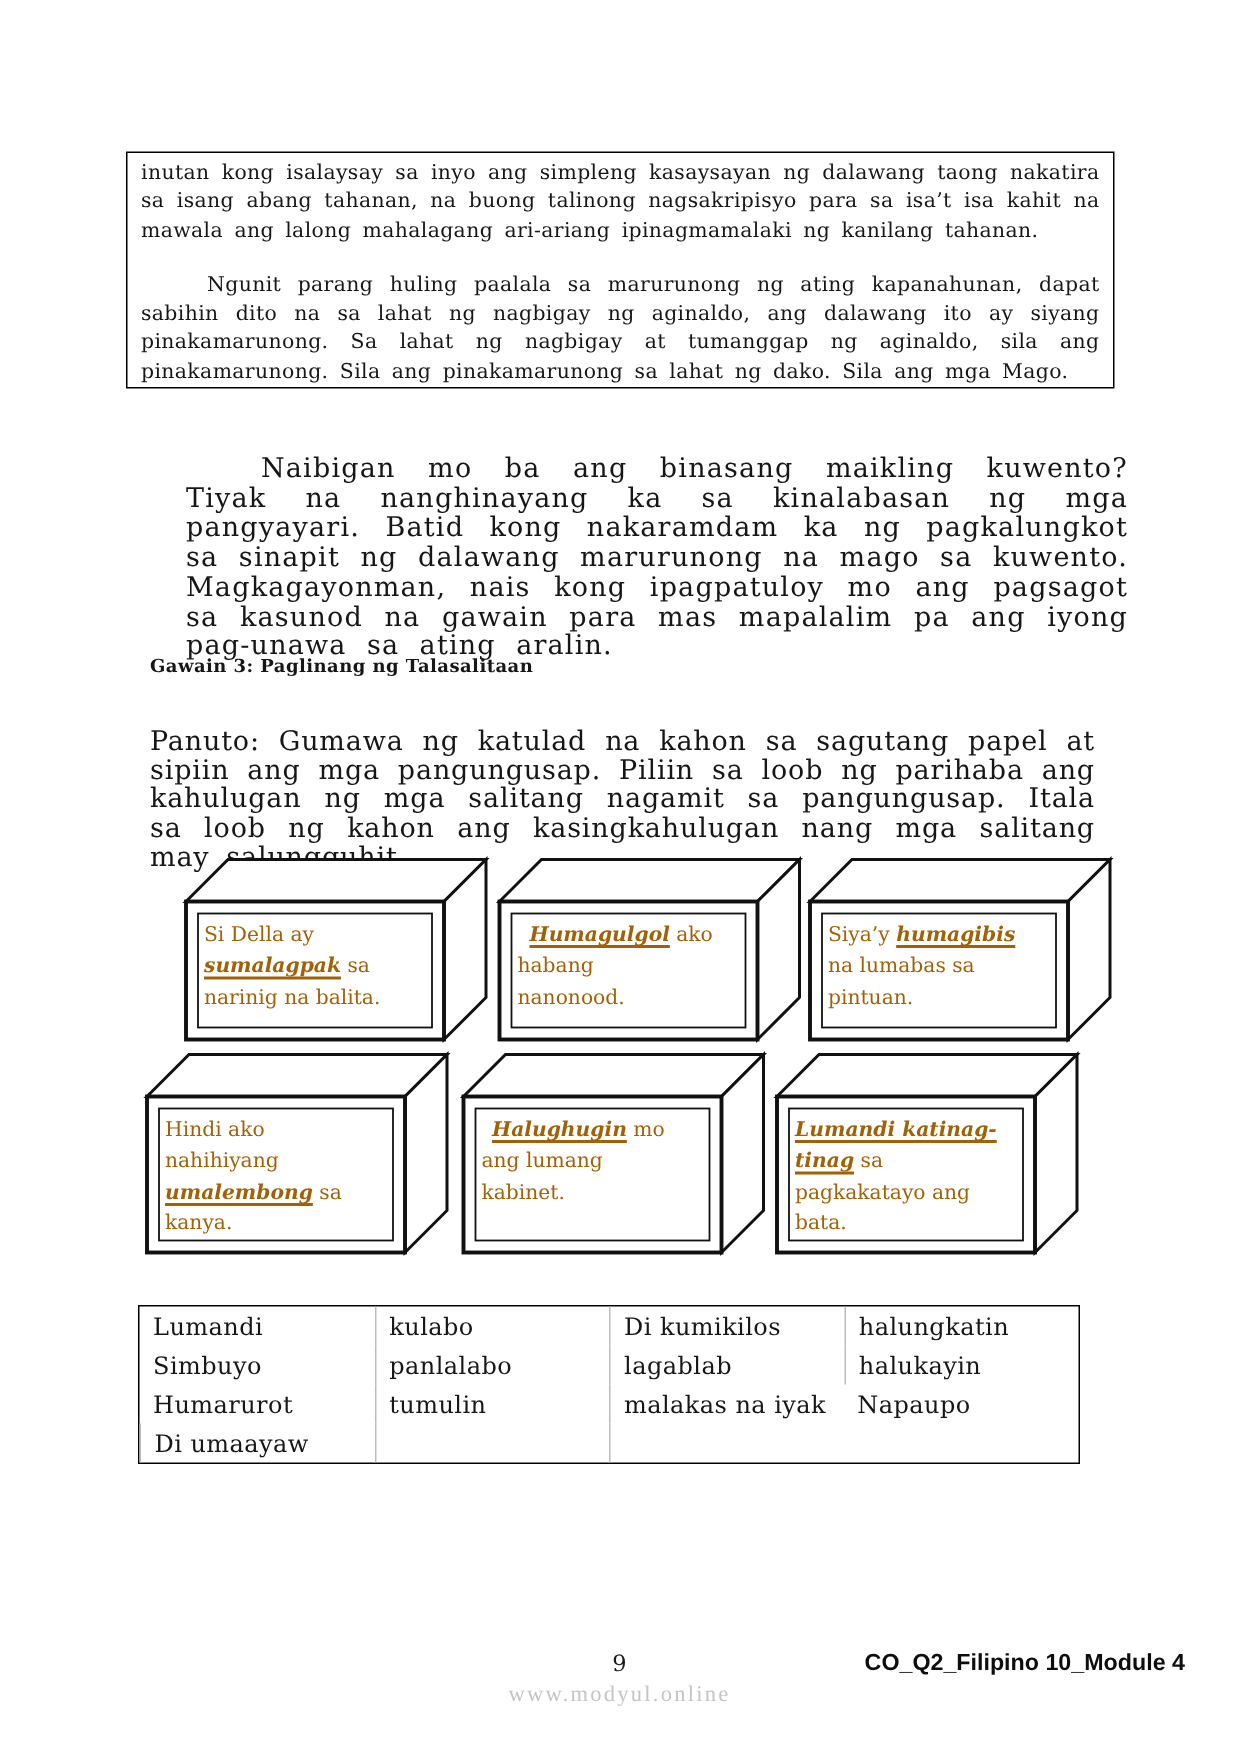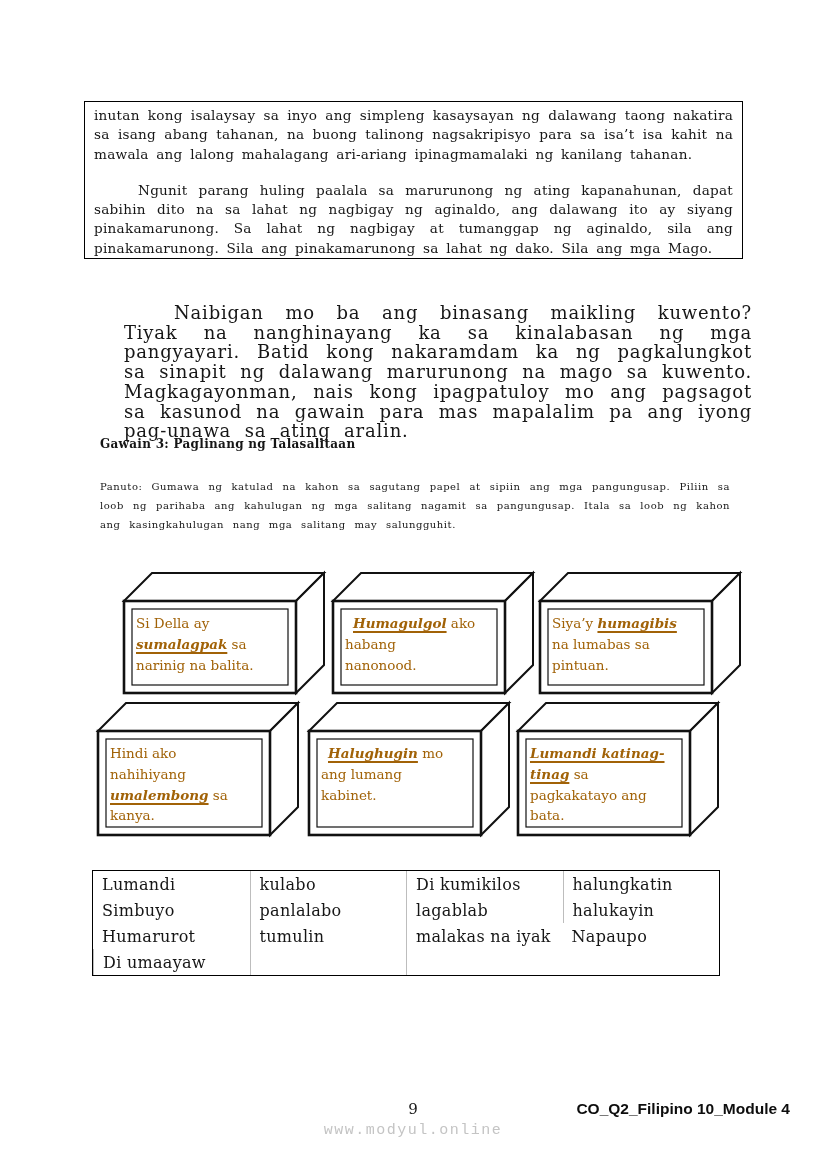--- a/index.html
+++ b/index.html
@@ -23,21 +23,21 @@
     font-size:18px;line-height:19.7px;text-align:justify;
     letter-spacing:0.8px;word-spacing:7px;text-indent:50px;margin-left:24px;
   }
   
   .activity-title{
     position:absolute;left:100px;top:437px;
     font-size:12px;font-weight:bold;letter-spacing:0.3px;
   }
   .instructions{
     position:absolute;left:100px;top:467px;width:630px;
-    font-size:10px;line-height:19.2px;text-align:justify;
+    font-size:18px;line-height:19.2px;text-align:justify;
     letter-spacing:0.55px;word-spacing:5px;
   }
   
   .vbox{position:absolute;width:212px;}
   .vbox svg{display:block;}
   .vbox-text{
     position:absolute;left:15px;top:43px;width:148px;
     font-size:13.5px;line-height:20.8px;color:#a16207;
   }
   .vbox-text span{white-space:pre-line;}
@@ -58,21 +58,21 @@
   .page-number{
     position:absolute;left:0;top:1100px;width:826px;text-align:center;
     font-size:15px;color:#1a1a1a;
   }
   .module-code{
     position:absolute;right:36px;top:1100px;
     font-family:"Liberation Sans", sans-serif;font-weight:bold;font-size:15.5px;color:#0d0d0d;
   }
   .watermark{
     position:absolute;left:0;top:1122px;width:826px;text-align:center;
-    font-family:Liberation Mono, monospace;font-size:15px;color:#c4c4c4;letter-spacing:1.5px;
+    font-family:Liberation Serif, serif;font-size:15px;color:#c4c4c4;letter-spacing:1.5px;
   }
 </style>
 </head>
 <body>
 
 <div class="page">
 
   <div class="excerpt-box">
     <p class="p1">inutan kong isalaysay sa inyo ang simpleng kasaysayan ng dalawang taong nakatira sa isang abang tahanan, na buong talinong nagsakripisyo para sa isa’t isa kahit na mawala ang lalong mahalagang ari-ariang ipinagmamalaki ng kanilang tahanan.</p>
     <p class="p2">Ngunit parang huling paalala sa marurunong ng ating kapanahunan, dapat sabihin dito na sa lahat ng nagbigay ng aginaldo, ang dalawang ito ay siyang pinakamarunong. Sa lahat ng nagbigay at tumanggap ng aginaldo, sila ang pinakamarunong. Sila ang pinakamarunong sa lahat ng dako. Sila ang mga Mago.</p>

